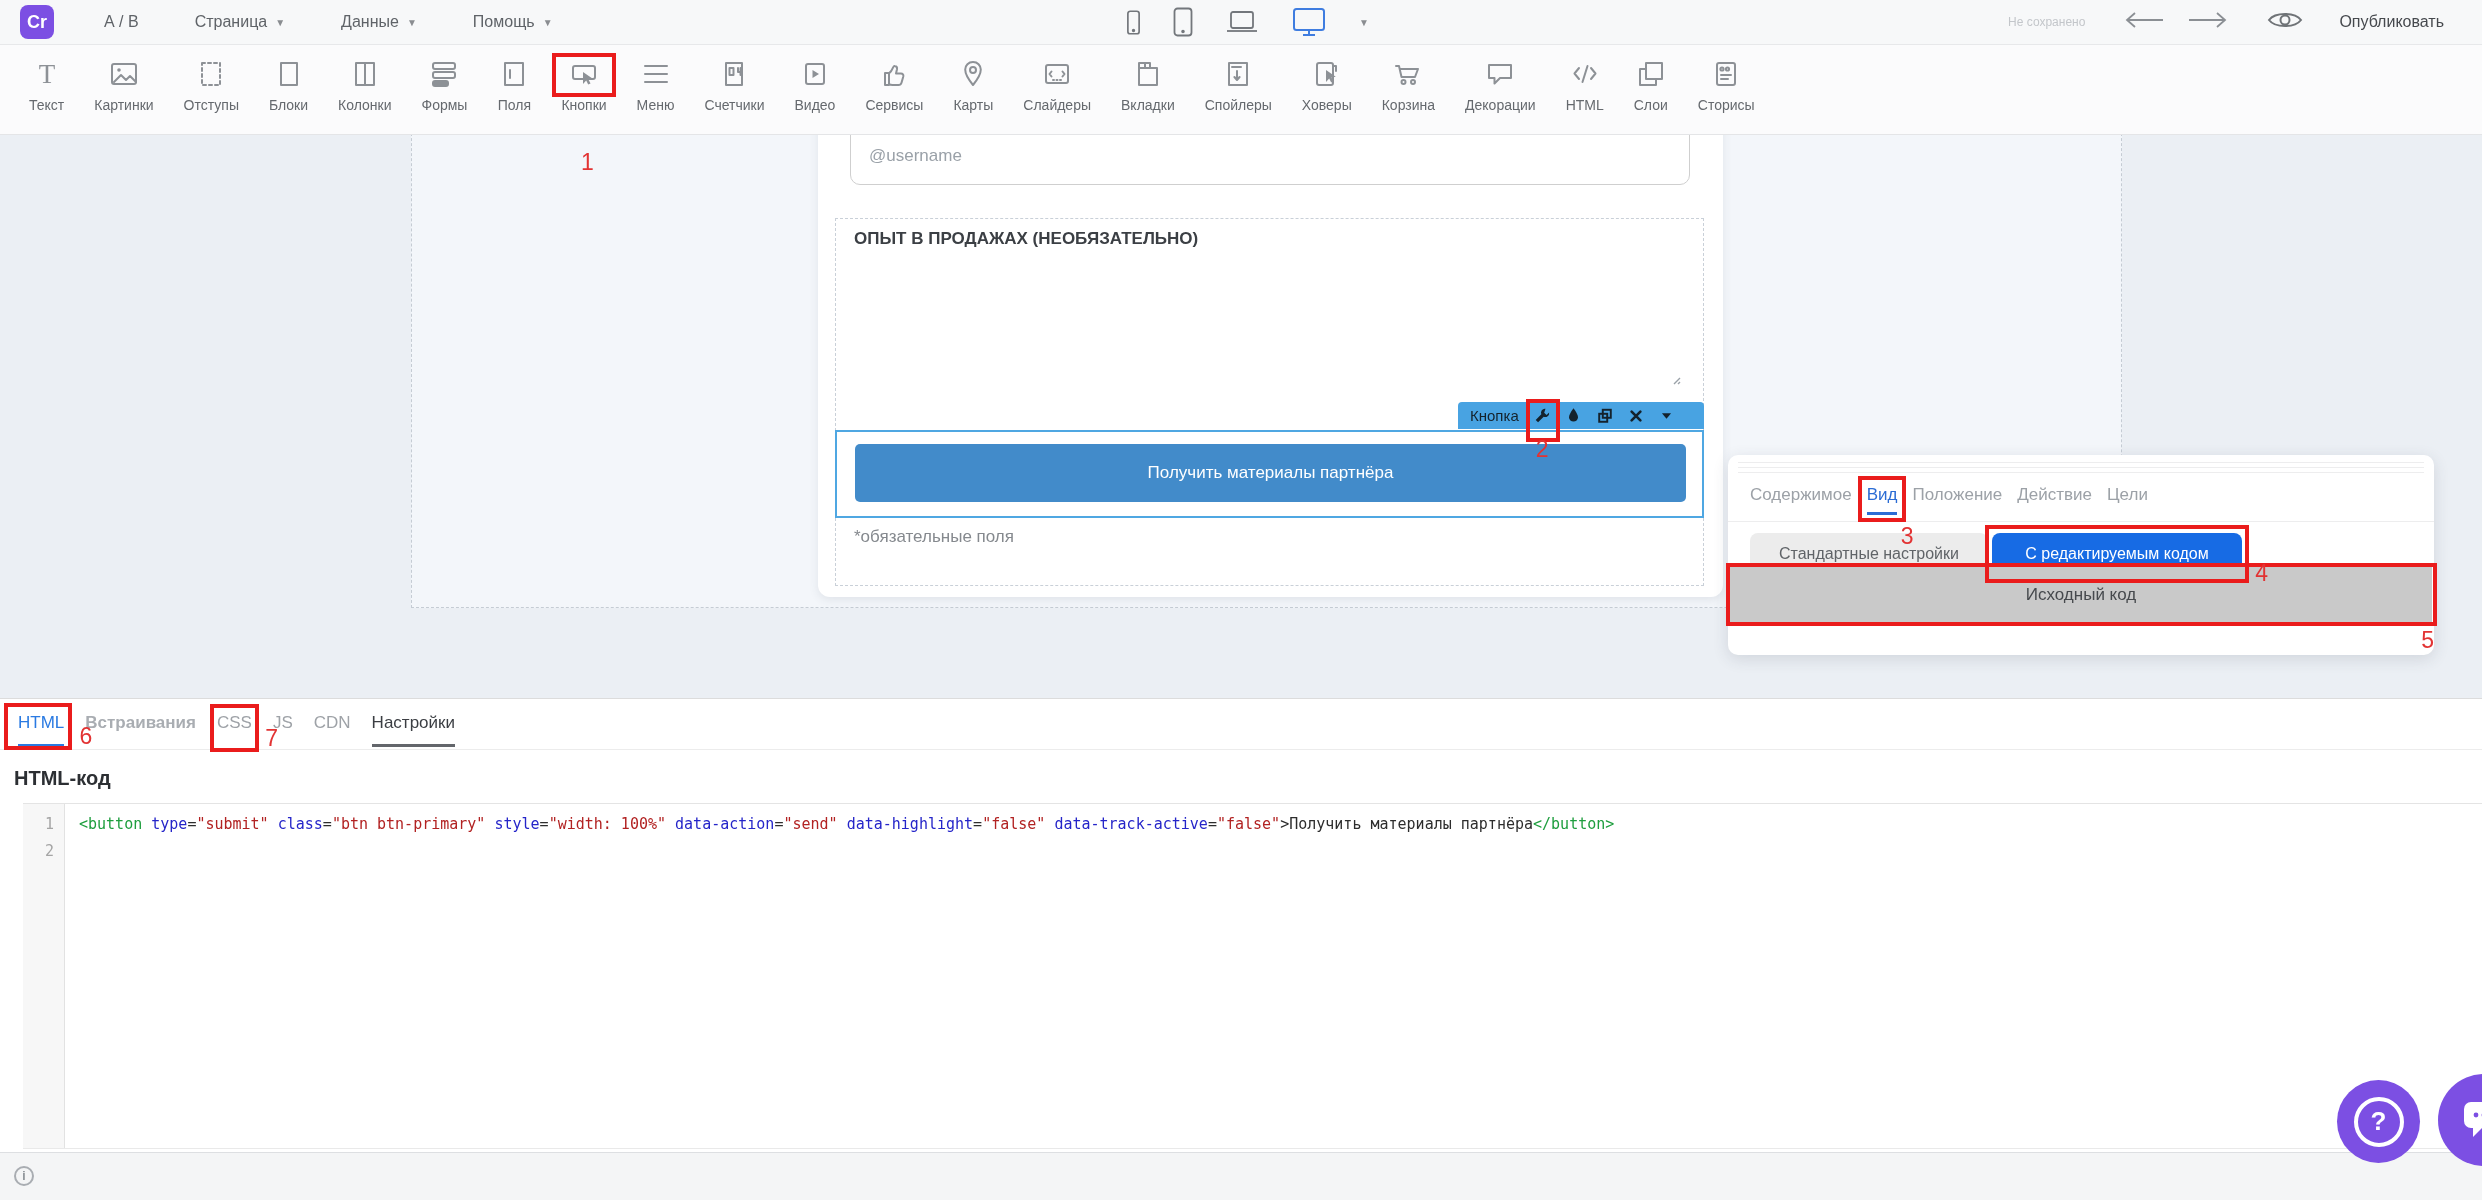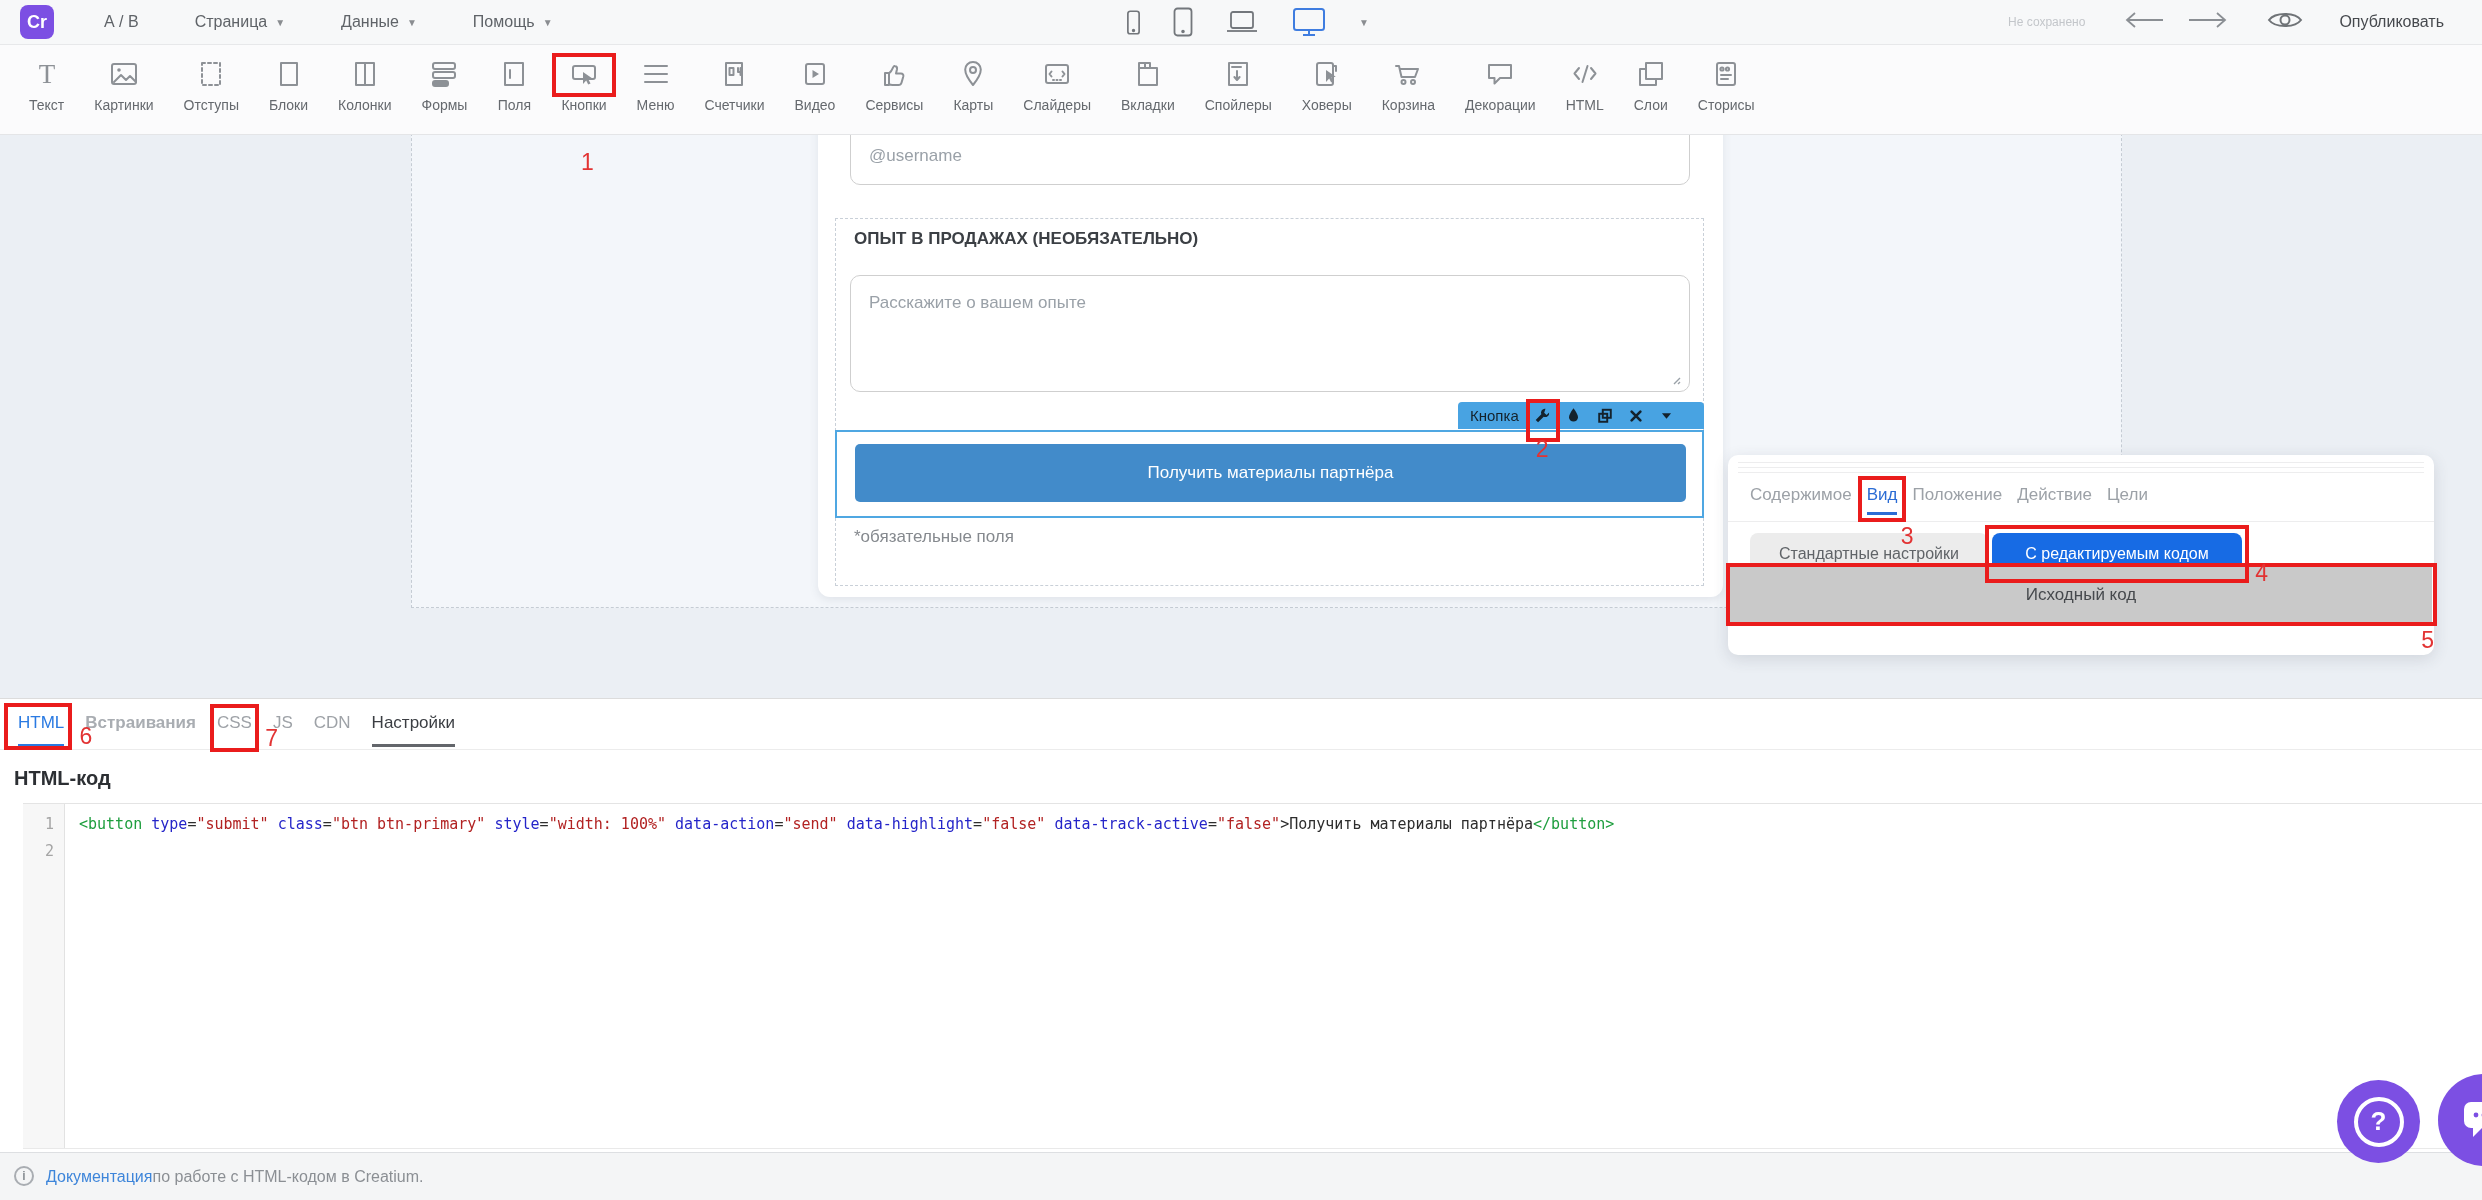--- a/index.html
+++ b/index.html
@@ -390,23 +390,20 @@
 </div>
 
 <div class="canvas">
   <div class="section"></div>
   <div class="page-card">
     <div class="fld username-fld">
       <span class="ph">@username</span>
     </div>
     <div class="inner-dashed"></div>
     <div class="exp-label">ОПЫТ В ПРОДАЖАХ (НЕОБЯЗАТЕЛЬНО)</div>
-    <div class="fld exp-fld">
-      <span class="ph">Расскажите о вашем опыте</span>
-    </div>
     <span class="resize-h"><svg width="11" height="11" viewBox="0 0 11 11" stroke="currentColor" stroke-width="1.4" fill="none">
           <path d="M10 4 4 10M10 8 8 10"></path>
         </svg></span>
     <div class="el-toolbar">
       <span class="el-label">Кнопка</span>
       <span class="el-ic">
         <svg width="17" height="17" viewBox="0 0 20 20">
             <path d="M13.5 2.2a4.6 4.6 0 0 0-4.9 6.4L2 15.2 4.8 18l6.6-6.6a4.6 4.6 0 0 0 6.4-4.9l-3 3-2.8-2.8z" fill="#14222c"></path>
           </svg>
         <span class="rbox" style="left:-8px;right:-8px;top:-7px;bottom:-16px;"></span>
@@ -494,24 +491,20 @@
     <div class="gutter">
         <div>1</div>
         <div>2</div>
       </div>
     <div class="code"><span class="tk-tag">&lt;button</span><span class="tk-pl"> </span><span class="tk-attr">type</span><span class="tk-pl">=</span><span class="tk-val">"submit"</span><span class="tk-pl"> </span><span class="tk-attr">class</span><span class="tk-pl">=</span><span class="tk-val">"btn btn-primary"</span><span class="tk-pl"> </span><span class="tk-attr">style</span><span class="tk-pl">=</span><span class="tk-val">"width: 100%"</span><span class="tk-pl"> </span><span class="tk-attr">data-action</span><span class="tk-pl">=</span><span class="tk-val">"send"</span><span class="tk-pl"> </span><span class="tk-attr">data-highlight</span><span class="tk-pl">=</span><span class="tk-val">"false"</span><span class="tk-pl"> </span><span class="tk-attr">data-track-active</span><span class="tk-pl">=</span><span class="tk-val">"false"</span><span class="tk-pl">&gt;Получить материалы партнёра</span><span class="tk-tag">&lt;/button&gt;</span></div>
   </div>
 </div>
 
 <div class="footer">
   <div class="info-ic">i</div>
-  <div class="doc-line">
-    <span class="doc-link">Документация</span>
-    <span> по работе с HTML-кодом в Creatium.</span>
-  </div>
 </div>
 
 <div class="fab fab-help">
   <div class="ring">?</div>
 </div>
 <div class="fab fab-chat">
   <span><svg width="46" height="42" viewBox="0 0 46 42">
         <rect x="3" y="5" width="40" height="26" rx="7" fill="#fff"></rect>
         <path d="M12 31v9l9-9z" fill="#fff"></path>
         <circle cx="15" cy="18" r="2.4" fill="#7c4fe3"></circle>

